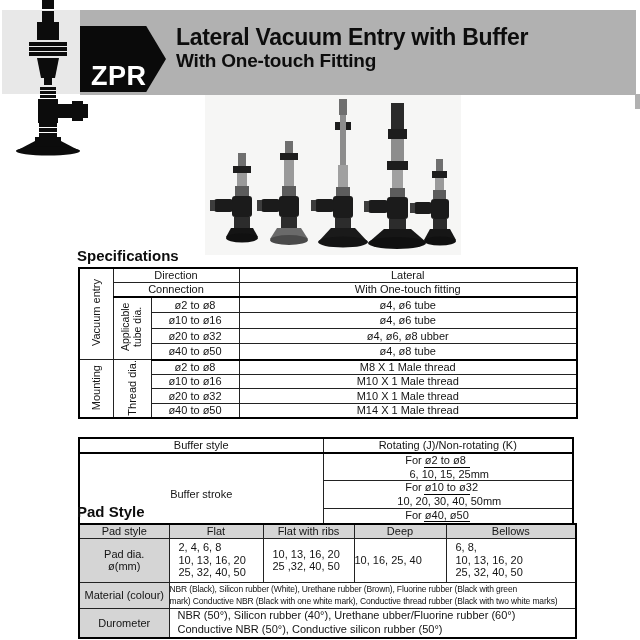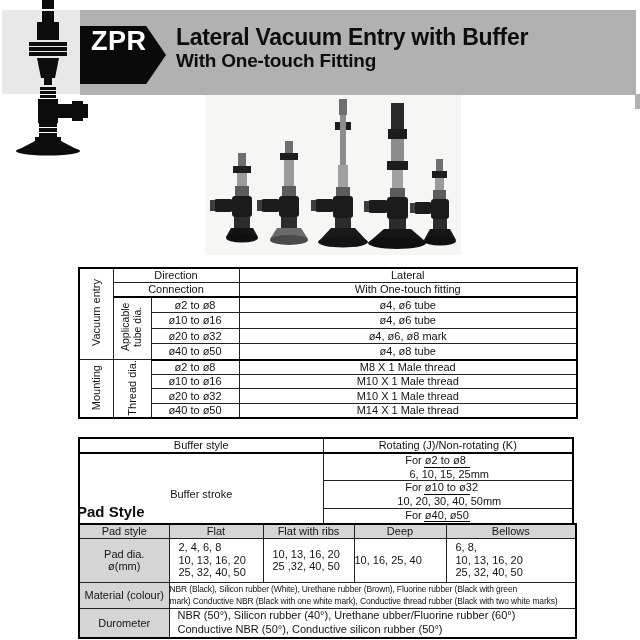--- a/index.html
+++ b/index.html
@@ -5,23 +5,23 @@
   * { margin:0; padding:0; box-sizing:border-box; }
   html,body { background:#fff; }
   .page {
     position:relative; width:640px; height:640px; background:#ffffff;
     font-family:"Liberation Sans", sans-serif; color:#1a1a1a; overflow:hidden;
   }
   
   .hdr-light { position:absolute; left:2px; top:10px; width:78px; height:84px; background:#e8e8e8; }
   .hdr-banner { position:absolute; left:80px; top:10px; width:556px; height:85px; background:#b1b1b1; }
   .zpr-badge {
-    position:absolute; left:80px; top:26px; width:86px; height:58px; background:#0a0a0a;
+    position:absolute; left:80px; top:26px; width:86px; height:66px; background:#0a0a0a;
     clip-path:polygon(0 0, 77% 0, 100% 50%, 77% 100%, 0 100%);
-    display:flex; align-items:flex-start; justify-content:flex-start;
+    display:flex; align-items:flex-end; justify-content:flex-start;
   }
   .zpr-badge span { color:#fff; font-weight:bold; font-size:27px; letter-spacing:0.5px; padding-left:11px; }
   .hdr-titles { position:absolute; left:176px; top:24px; width:456px; }
   .hdr-t1 { font-size:23px; font-weight:bold; color:#0d0d0d; line-height:1.15; letter-spacing:-0.3px; }
   .hdr-t2 { font-size:19px; font-weight:bold; color:#0d0d0d; line-height:1.2; letter-spacing:-0.2px; }
   .edge-tab { position:absolute; right:0; top:94px; width:5px; height:15px; background:#b1b1b1; }
   
   .silhouette { position:absolute; left:14px; top:0; }
   
   .photo { position:absolute; left:205px; top:95px; width:256px; height:160px; background:#f6f6f5; }
@@ -160,20 +160,21 @@
       <rect x="228" y="95" width="13" height="9" fill="#5c5c5c"></rect>
       <rect x="226" y="104" width="18" height="20" rx="3" fill="#1b1b1b"></rect>
       <rect x="209" y="107" width="18" height="12" rx="3" fill="#1b1b1b"></rect>
       <rect x="205" y="108" width="5" height="10" fill="#3d3d3d"></rect>
       <rect x="228" y="124" width="14" height="10" fill="#2c2c2c"></rect>
       <polygon points="225,134 245,134 251,145 219,145" fill="#161616"></polygon>
       <ellipse cx="235" cy="146" rx="16" ry="4.5" fill="#101010"></ellipse>
     </g>
   </svg>
 
+  <div class="sec-h" style="left:77px; top:247px;">Specifications</div>
 
   <table class="spec">
     <colgroup>
         <col style="width:34px">
         <col style="width:38px">
         <col style="width:88px">
         <col style="width:338px">
       </colgroup>
     <tbody>
         <tr>
@@ -189,21 +190,21 @@
       <td rowspan="4"><span class="vtext2">Applicable tube dia.</span></td>
       <td>ø2 to ø8</td>
       <td>ø4, ø6 tube</td>
     </tr>
     <tr>
       <td>ø10 to ø16</td>
       <td>ø4, ø6 tube</td>
     </tr>
     <tr>
       <td>ø20 to ø32</td>
-      <td>ø4, ø6, ø8 mark</td>
+      <td>ø4, ø6, ø8 ubber</td>
     </tr>
     <tr>
       <td class="hb">ø40 to ø50</td>
       <td class="hb">ø4, ø8 tube</td>
     </tr>
     <tr>
       <td rowspan="4"><span class="vtext">Mounting</span></td>
       <td rowspan="4"><span class="vtext">Thread dia.</span></td>
       <td>ø2 to ø8</td>
       <td>M8 X 1 Male thread</td>

